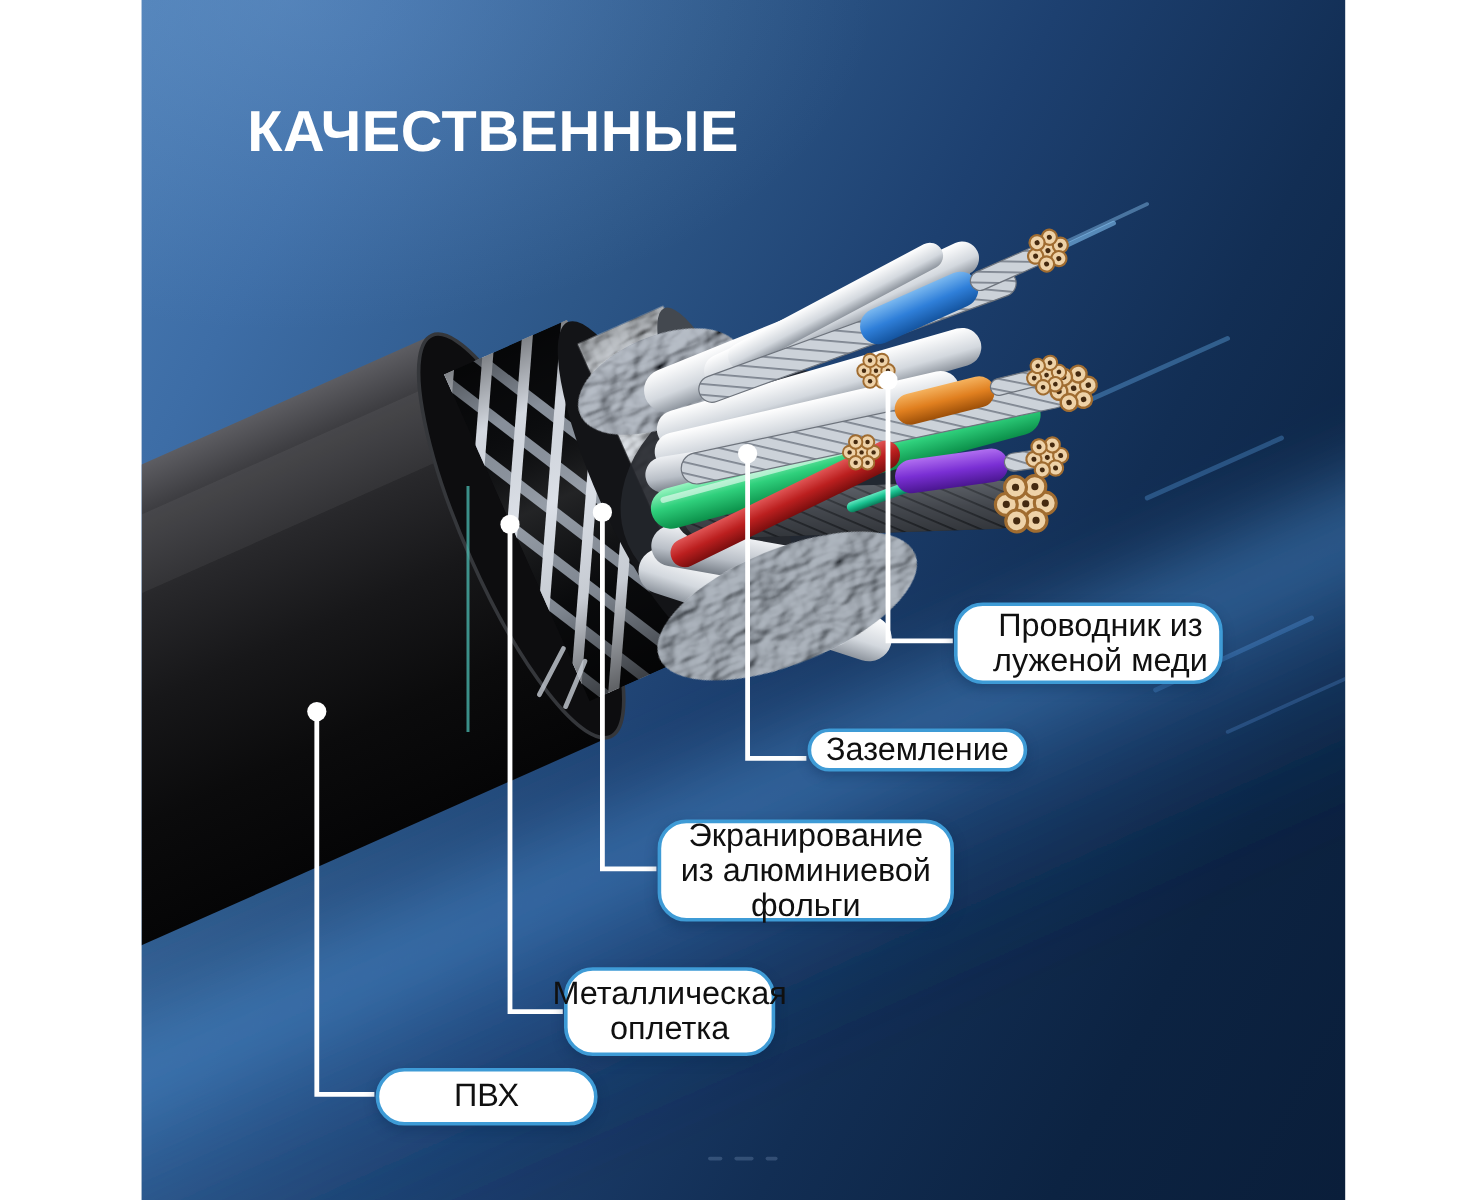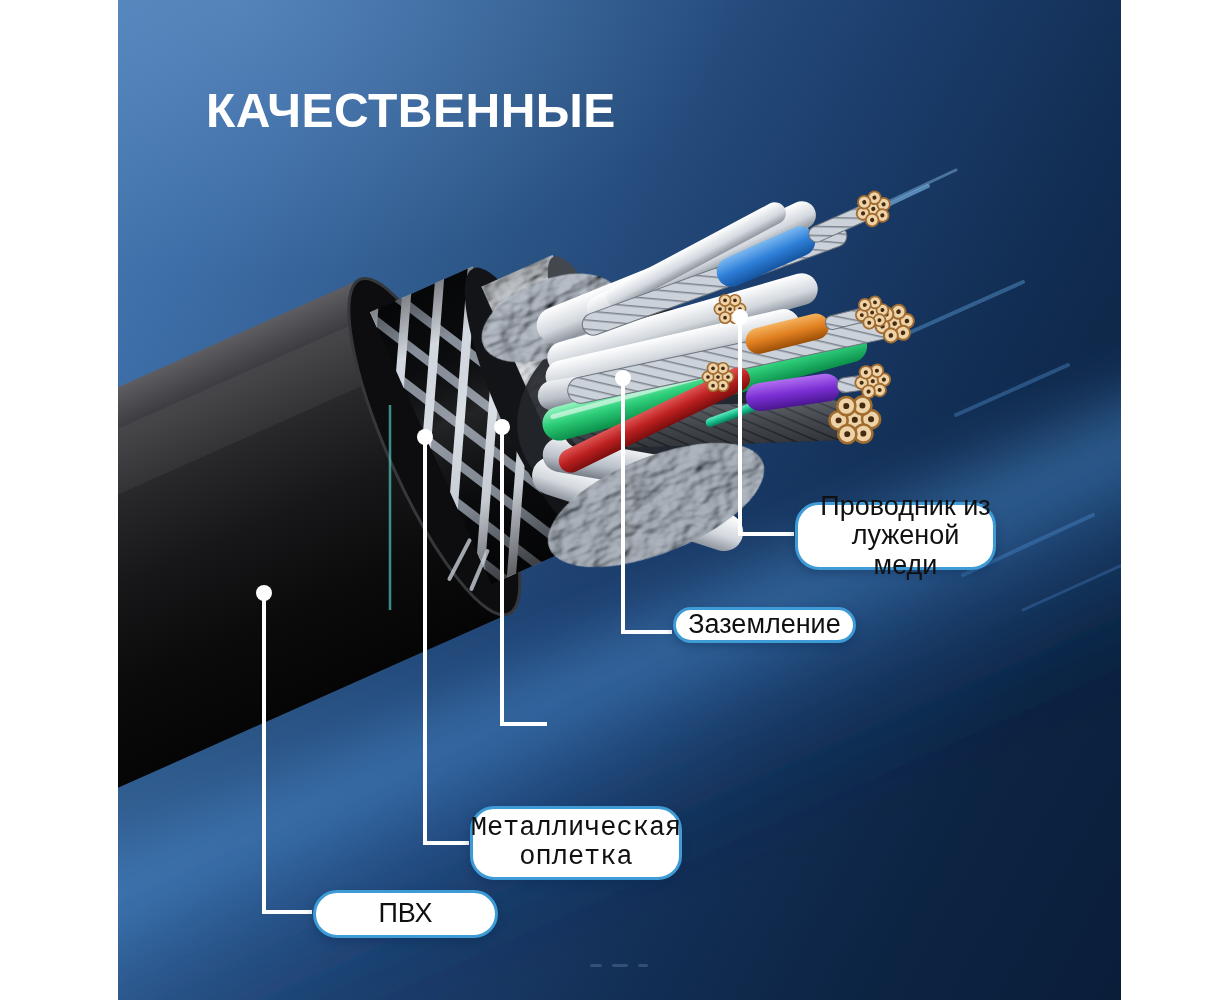--- a/index.html
+++ b/index.html
@@ -9,24 +9,24 @@
       radial-gradient(820px 460px at 12% 0%, rgba(135,178,226,.26), transparent 60%),
       linear-gradient(118deg,#4a7cb4 0%,#3d6da6 14%,#2d5788 32%,#1d4070 50%,#122e54 68%,#0c2342 84%,#0a1e3a 100%); margin-left: 12px;}
   .title{position:absolute;left:88px;top:82px;color:#ffffff;font-weight:700;
     font-size:48px;line-height:57px;letter-spacing:0.5px;}
   .title span{display:block;}
   svg.scene{position:absolute;left:0;top:0;}
   .callout{position:absolute;background:#ffffff;border:3px solid #3e9bd6;border-radius:24px;
     display:flex;align-items:center;justify-content:center;text-align:center;
     color:#101010;font-size:27px;line-height:1.08;font-weight:500;white-space:pre-line;
     box-shadow:0 4px 10px rgba(8,40,80,.35);box-sizing:border-box;}
-  .co-conductor{left:677px;top:502px;width:201px;height:68px;padding-left:20px;}
+  .co-conductor{left:677px;top:502px;width:224px;height:68px;padding-left:20px;}
   .co-ground{left:555px;top:607px;width:183px;height:36px;}
   .co-foil{left:430px;top:683px;width:247px;height:85px;}
-  .co-braid{left:352px;top:806px;width:212px;height:74px;font-family:Liberation Mono, monospace;}
+  .co-braid{left:352px;top:806px;width:176px;height:74px;}
   .co-pvc{left:195px;top:890px;width:185px;height:48px;}
   .wm{position:absolute;left:472px;top:964px;display:flex;gap:10px;}
   .wm i{display:block;height:3px;border-radius:2px;background:rgba(170,195,230,.22);}
 </style>
 </head>
 <body>
 
 <div class="card">
 
 <svg class="scene" width="1003" height="1000" viewBox="0 0 1003 1000">
@@ -288,20 +288,23 @@
 </g>
 </svg>
 
 <div class="title">
   <span>КАЧЕСТВЕННЫЕ</span>
 </div>
 
 <div class="callout co-conductor">Проводник из
 луженой меди</div>
 <div class="callout co-ground">Заземление</div>
+<div class="callout co-foil">Экранирование
+из алюминиевой
+фольги</div>
 <div class="callout co-braid">Металлическая
 оплетка</div>
 <div class="callout co-pvc">ПВХ</div>
 
 <div class="wm">
       <i style="width:12px"></i>
       <i style="width:16px"></i>
       <i style="width:10px"></i>
     </div>
 

